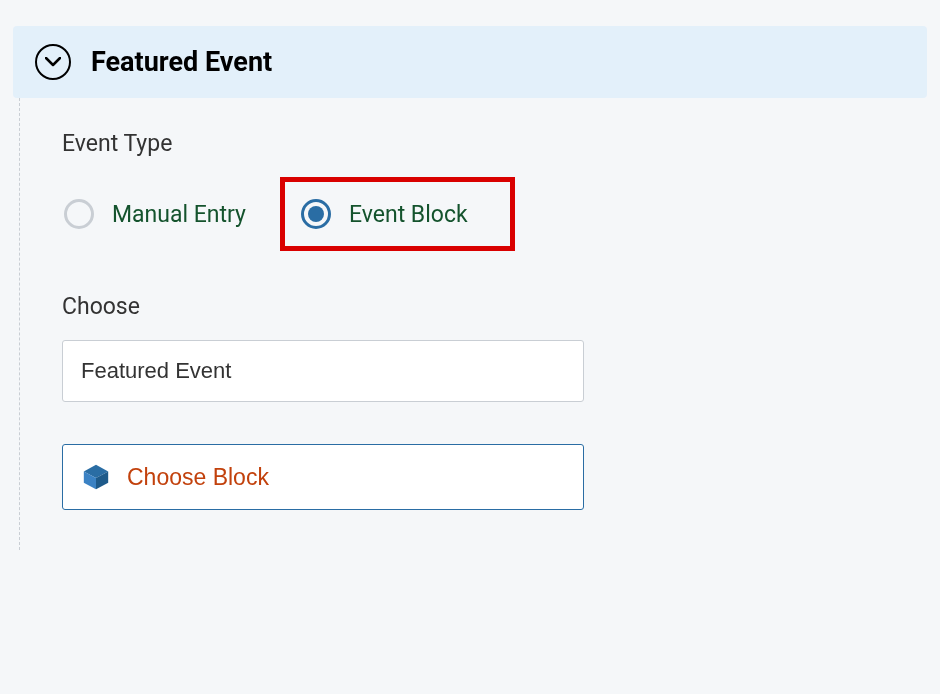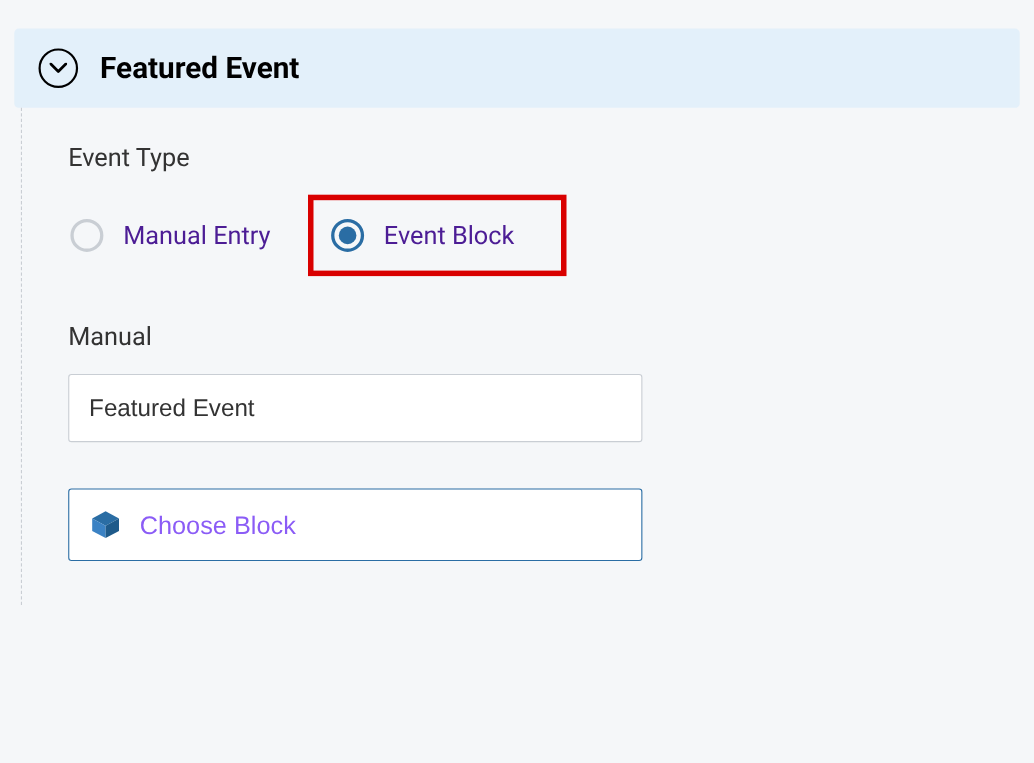--- a/index.html
+++ b/index.html
@@ -92,21 +92,21 @@
       border-color: #2a6da4;
     }
     .radio-dot {
       width: 16px;
       height: 16px;
       border-radius: 50%;
       background: #2a6da4;
     }
     .radio-label {
       font-size: 23px;
-      color: #4c1d95;
+      color: #14532d;
     }
     .highlight-box {
       border: 5px solid #d90000;
       padding: 6px 22px 6px 14px;
     }
     .text-input {
       width: 522px;
       height: 62px;
       border: 1px solid #c9ced4;
       border-radius: 3px;
@@ -121,21 +121,21 @@
       height: 66px;
       border: 1px solid #2a6da4;
       border-radius: 3px;
       background: #fff;
       display: flex;
       align-items: center;
       gap: 16px;
       padding: 0 18px;
       cursor: pointer;
       font-size: 23px;
-      color: #8b5cf6;
+      color: #c2410c;
     }
     .block-icon {
       width: 30px;
       height: 30px;
       flex-shrink: 0;
     }
   </style>
 </head>
 <body>
 
@@ -163,21 +163,21 @@
             <div class="radio-circle selected">
               <div class="radio-dot"></div>
             </div>
             <span class="radio-label">Event Block</span>
           </div>
         </div>
       </div>
     </div>
 
     <div class="field-group">
-      <label class="field-label">Manual</label>
+      <label class="field-label">Choose</label>
       <input type="text" class="text-input" value="Featured Event" style="">
     </div>
 
     <div class="field-group" style="margin-bottom:0;">
       <button class="choose-block-btn">
         <svg class="block-icon" viewBox="0 0 32 32">
           <path d="M16 3 L29 10 L16 17 L3 10 Z" fill="#2a6da4"></path>
           <path d="M3 10 L3 22 L16 29 L16 17 Z" fill="#3b82c4"></path>
           <path d="M29 10 L29 22 L16 29 L16 17 Z" fill="#1e5a8a"></path>
         </svg>

